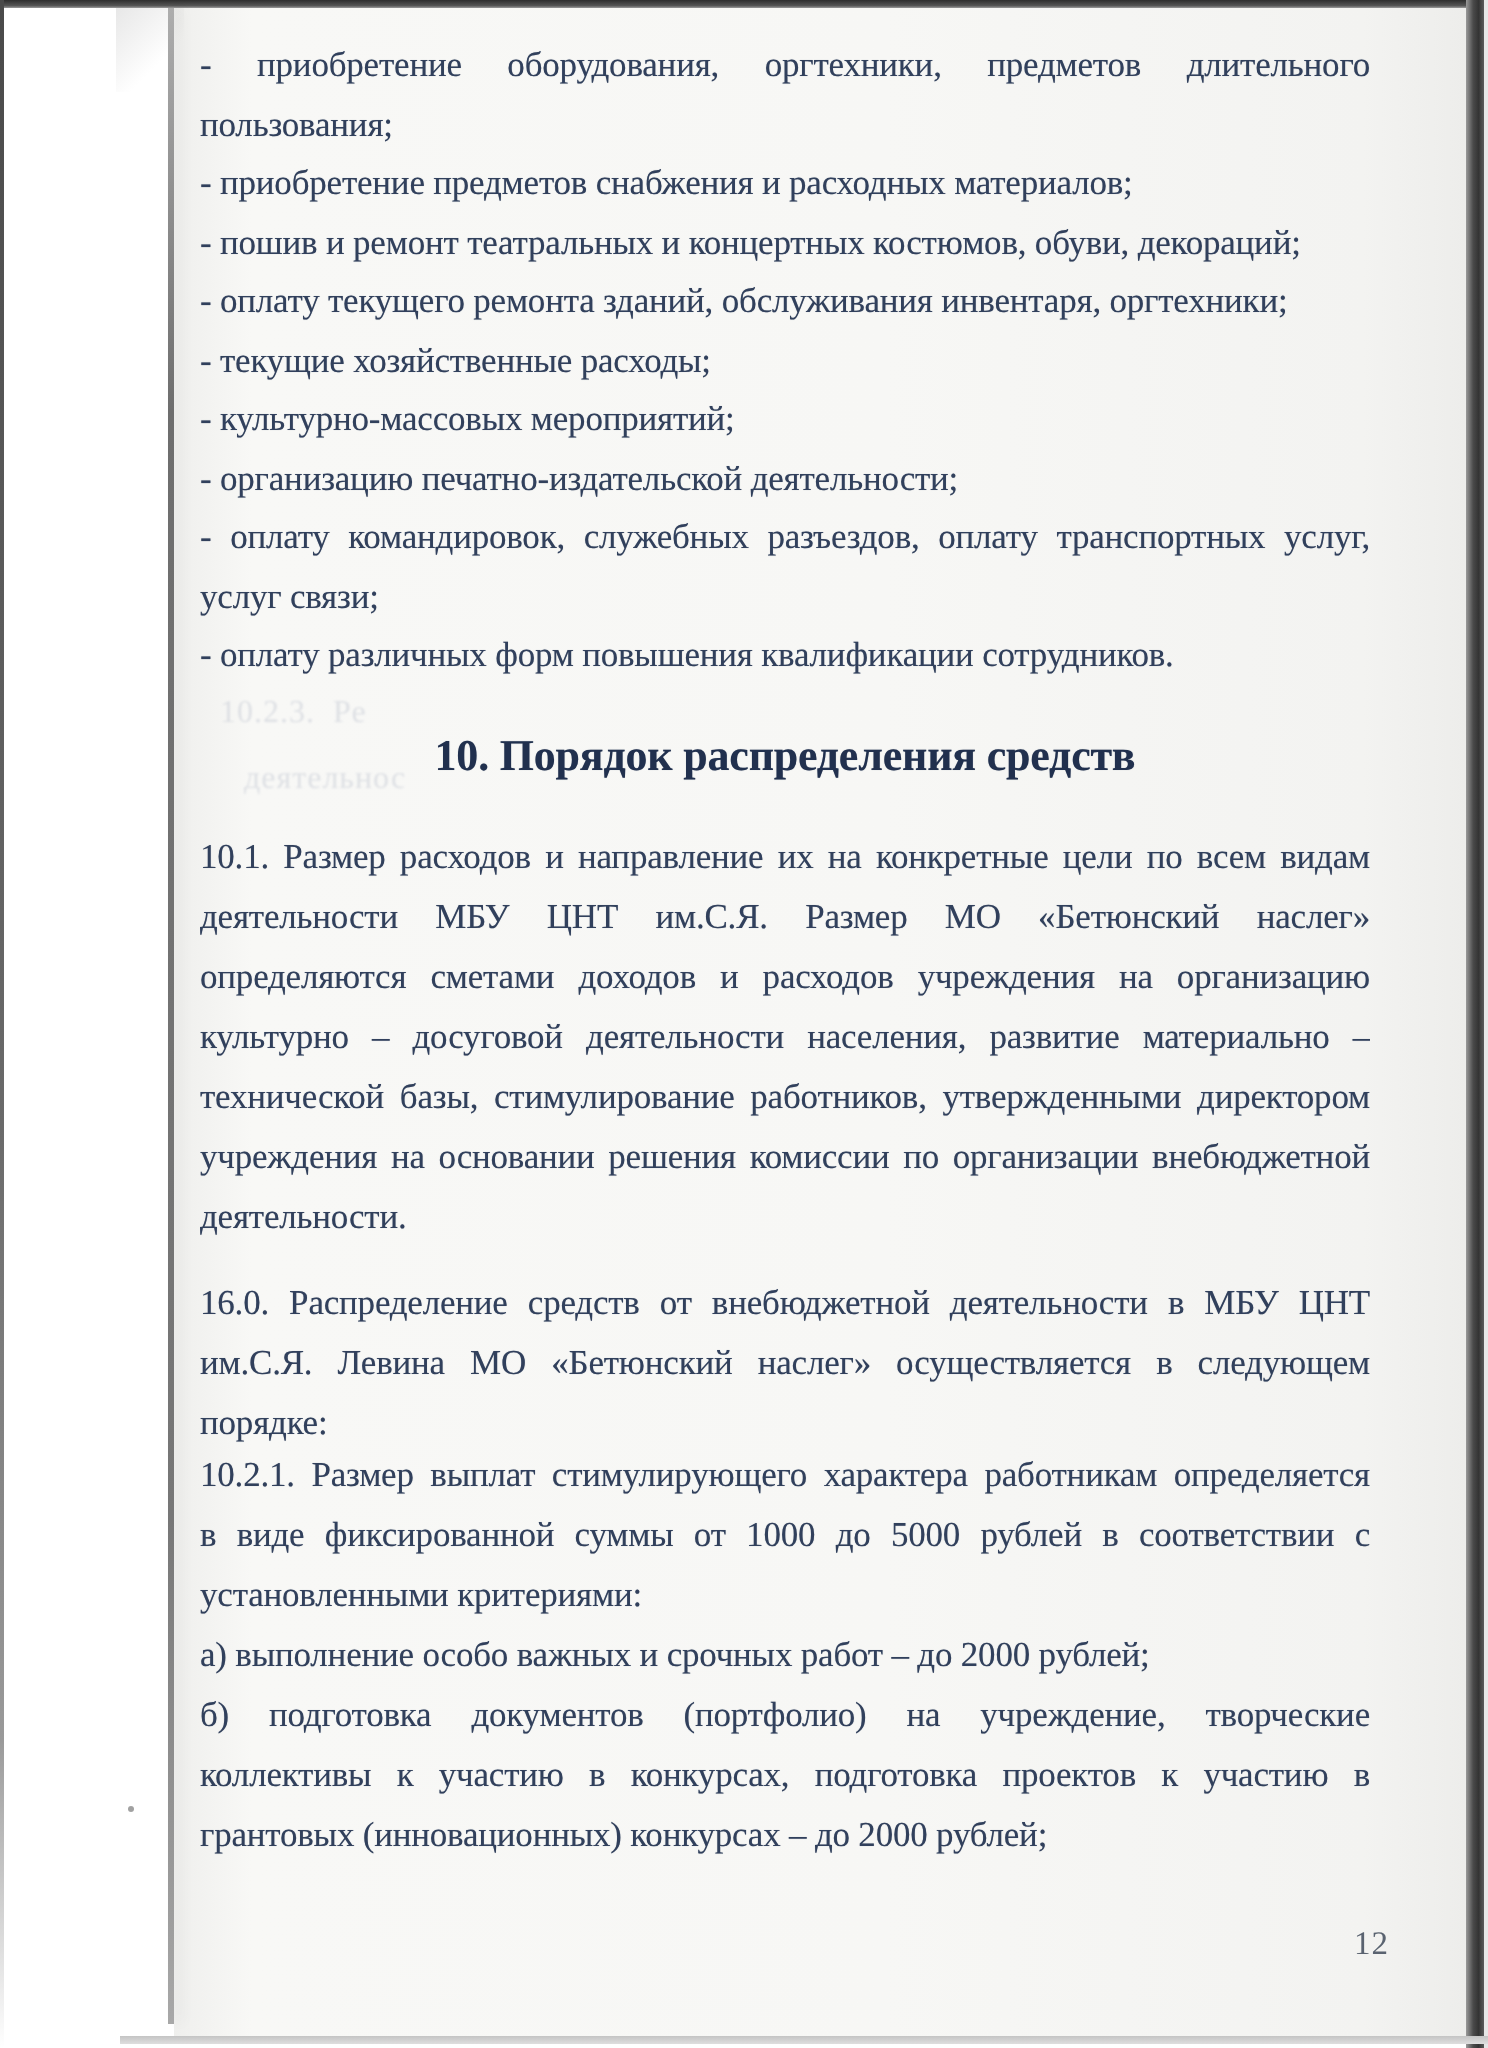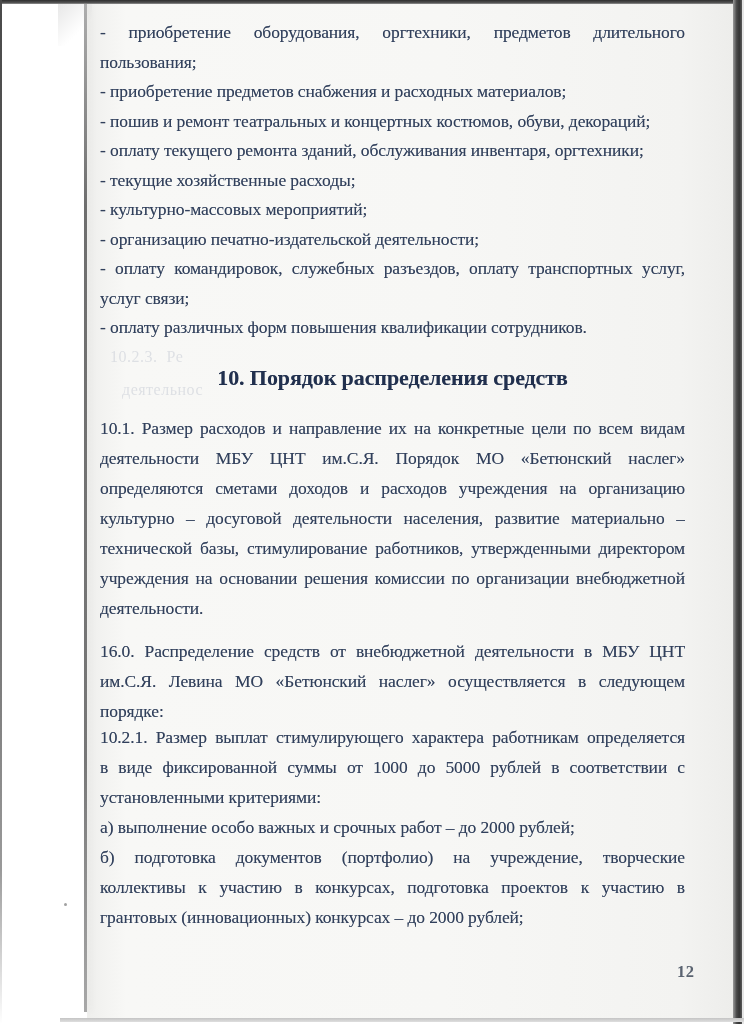--- a/index.html
+++ b/index.html
@@ -111,21 +111,21 @@
       <div class="line bl no-j">- текущие хозяйственные расходы;</div>
       <div class="line bl no-j">- культурно-массовых мероприятий;</div>
       <div class="line bl no-j">- организацию печатно-издательской деятельности;</div>
       <div class="line bl">- оплату командировок, служебных разъездов, оплату транспортных услуг,</div>
       <div class="line bl no-j">услуг связи;</div>
       <div class="line bl no-j">- оплату различных форм повышения квалификации сотрудников.</div>
     </div>
     <div class="heading" style="color: rgb(33, 48, 78);">10. Порядок распределения средств</div>
     <div class="m-after-heading">
       <div class="line pl">10.1. Размер расходов и направление их на конкретные цели по всем видам</div>
-      <div class="line pl">деятельности МБУ ЦНТ им.С.Я. Порядок МО «Бетюнский наслег»</div>
+      <div class="line pl">деятельности МБУ ЦНТ им.С.Я. Размер МО «Бетюнский наслег»</div>
       <div class="line pl">определяются сметами доходов и расходов учреждения на организацию</div>
       <div class="line pl">культурно – досуговой деятельности населения, развитие материально –</div>
       <div class="line pl">технической базы, стимулирование работников, утвержденными директором</div>
       <div class="line pl">учреждения на основании решения комиссии по организации внебюджетной</div>
       <div class="line pl no-j">деятельности.</div>
     </div>
     <div class="m-section">
       <div class="line pl">16.0. Распределение средств от внебюджетной деятельности в МБУ ЦНТ</div>
       <div class="line pl">им.С.Я. Левина МО «Бетюнский наслег» осуществляется в следующем</div>
       <div class="line pl no-j">порядке:</div>
@@ -138,16 +138,16 @@
     <div>
       <div class="line pl no-j">а) выполнение особо важных и срочных работ – до 2000 рублей;</div>
     </div>
     <div>
       <div class="line pl">б) подготовка документов (портфолио) на учреждение, творческие</div>
       <div class="line pl">коллективы к участию в конкурсах, подготовка проектов к участию в</div>
       <div class="line pl no-j">грантовых (инновационных) конкурсах – до 2000 рублей;</div>
     </div>
   </div>
 
-<div class="page-number" style="color: rgb(90, 99, 112); font-weight: bold;">12</div>
+<div class="page-number" style="color: rgb(90, 99, 112);">12</div>
 
 <div class="ghost" style="left: 110px; top: 348px; color: rgb(180, 186, 200);">10.2.3.  Ре</div>
 <div class="ghost" style="left: 122px; top: 381px; color: rgb(180, 186, 200);">деятельнос</div>
 
 </body></html>

